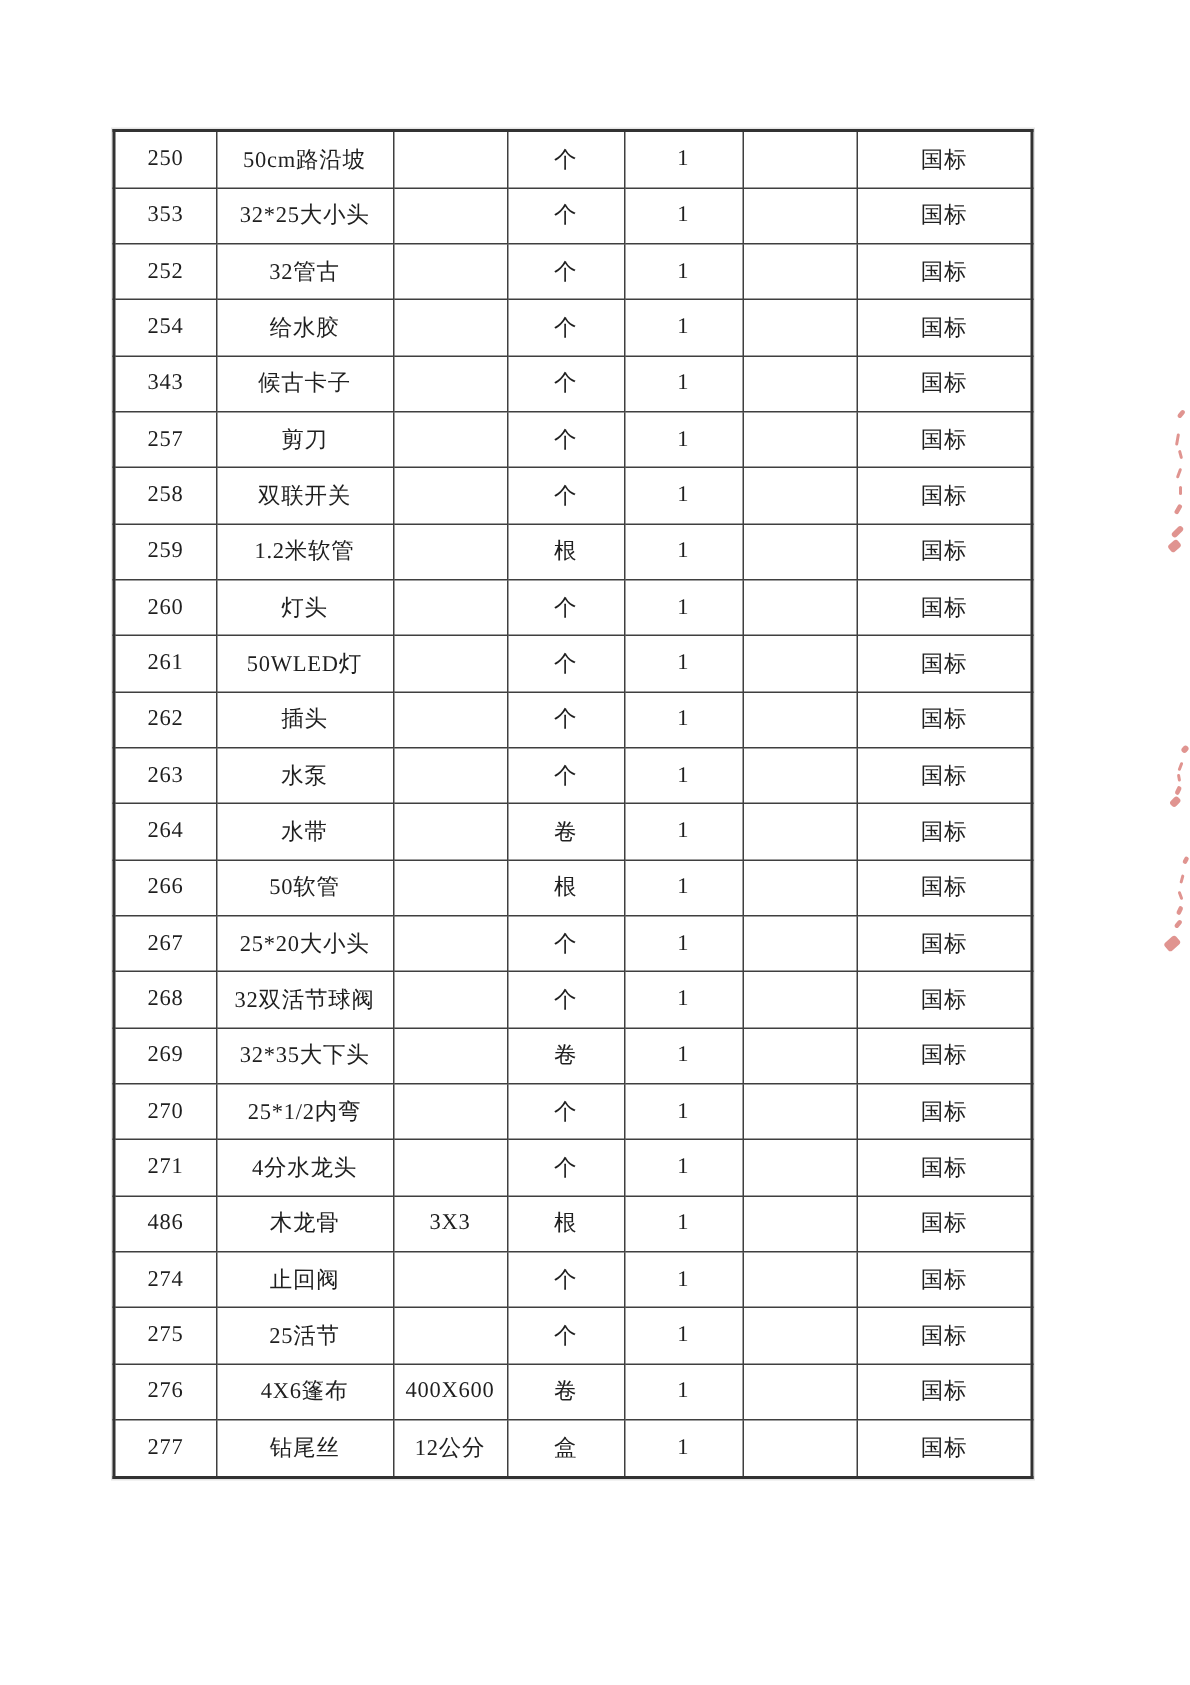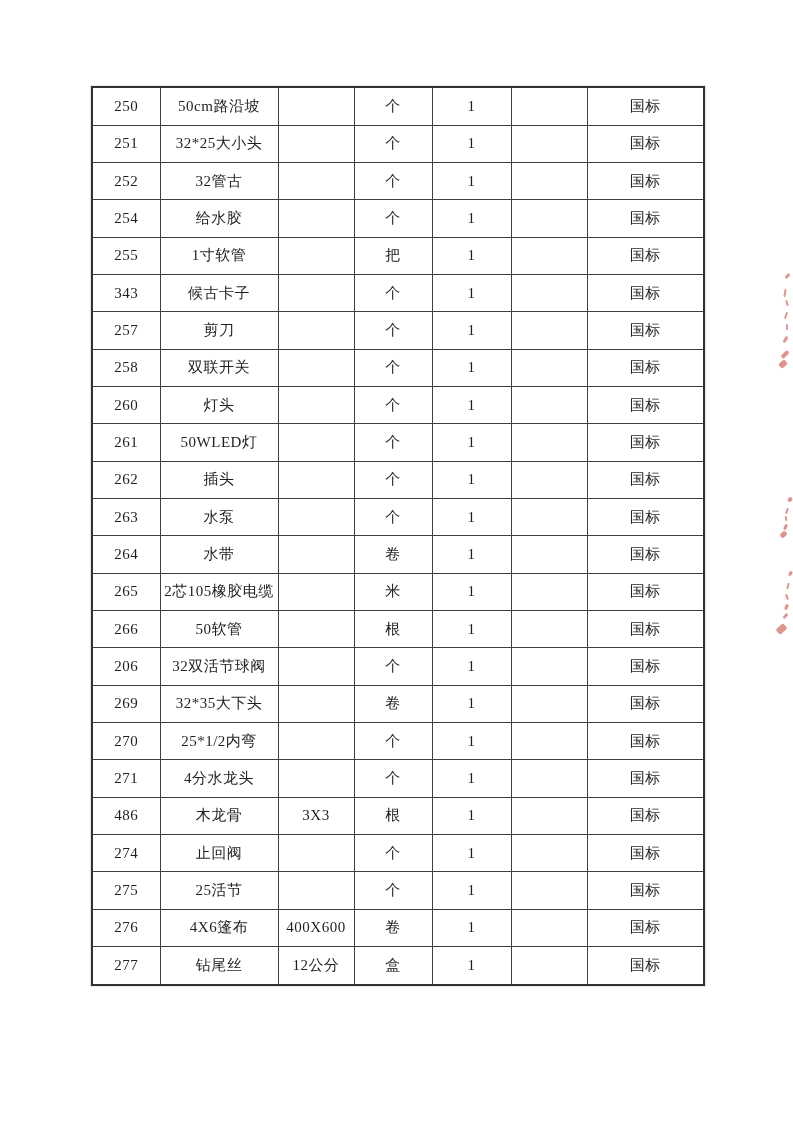--- a/index.html
+++ b/index.html
@@ -31,21 +31,21 @@
     text-align: center;
     vertical-align: middle;
     font-size: 15px;
     padding: 0 2px;
     letter-spacing: 0.5px;
     white-space: nowrap;
     overflow: hidden;
   }
   td.col-no { letter-spacing: 1px; }
   
-  table.items { box-shadow: 0 0 0 1px rgba(80,80,80,0.15); margin-left: 16px; }
+  table.items { box-shadow: 0 0 0 1px rgba(80,80,80,0.15); }
   .red-mark {
     position: absolute;
     background: #cf5a55;
     opacity: 0.65;
     border-radius: 2px;
     pointer-events: none;
   }
 </style>
 </head>
 <body>
@@ -65,21 +65,21 @@
         <tr>
           <td class="col-no">250</td>
           <td class="col-name">50cm路沿坡</td>
           <td class="col-spec"></td>
           <td class="col-unit">个</td>
           <td class="col-qty">1</td>
           <td class="col-blank"></td>
           <td class="col-standard">国标</td>
         </tr>
         <tr>
-          <td class="col-no">251</td>
+          <td class="col-no">353</td>
           <td class="col-name">32*25大小头</td>
           <td class="col-spec"></td>
           <td class="col-unit">个</td>
           <td class="col-qty">1</td>
           <td class="col-blank"></td>
           <td class="col-standard">国标</td>
         </tr>
         <tr>
           <td class="col-no">252</td>
           <td class="col-name">32管古</td>
@@ -92,29 +92,20 @@
         <tr>
           <td class="col-no">254</td>
           <td class="col-name">给水胶</td>
           <td class="col-spec"></td>
           <td class="col-unit">个</td>
           <td class="col-qty">1</td>
           <td class="col-blank"></td>
           <td class="col-standard">国标</td>
         </tr>
         <tr>
-          <td class="col-no">255</td>
-          <td class="col-name">1寸软管</td>
-          <td class="col-spec"></td>
-          <td class="col-unit">把</td>
-          <td class="col-qty">1</td>
-          <td class="col-blank"></td>
-          <td class="col-standard">国标</td>
-        </tr>
-        <tr>
           <td class="col-no">343</td>
           <td class="col-name">候古卡子</td>
           <td class="col-spec"></td>
           <td class="col-unit">个</td>
           <td class="col-qty">1</td>
           <td class="col-blank"></td>
           <td class="col-standard">国标</td>
         </tr>
         <tr>
           <td class="col-no">257</td>
@@ -128,20 +119,29 @@
         <tr>
           <td class="col-no">258</td>
           <td class="col-name">双联开关</td>
           <td class="col-spec"></td>
           <td class="col-unit">个</td>
           <td class="col-qty">1</td>
           <td class="col-blank"></td>
           <td class="col-standard">国标</td>
         </tr>
         <tr>
+          <td class="col-no">259</td>
+          <td class="col-name">1.2米软管</td>
+          <td class="col-spec"></td>
+          <td class="col-unit">根</td>
+          <td class="col-qty">1</td>
+          <td class="col-blank"></td>
+          <td class="col-standard">国标</td>
+        </tr>
+        <tr>
           <td class="col-no">260</td>
           <td class="col-name">灯头</td>
           <td class="col-spec"></td>
           <td class="col-unit">个</td>
           <td class="col-qty">1</td>
           <td class="col-blank"></td>
           <td class="col-standard">国标</td>
         </tr>
         <tr>
           <td class="col-no">261</td>
@@ -173,39 +173,39 @@
         <tr>
           <td class="col-no">264</td>
           <td class="col-name">水带</td>
           <td class="col-spec"></td>
           <td class="col-unit">卷</td>
           <td class="col-qty">1</td>
           <td class="col-blank"></td>
           <td class="col-standard">国标</td>
         </tr>
         <tr>
-          <td class="col-no">265</td>
-          <td class="col-name">2芯105橡胶电缆</td>
-          <td class="col-spec"></td>
-          <td class="col-unit">米</td>
-          <td class="col-qty">1</td>
-          <td class="col-blank"></td>
-          <td class="col-standard">国标</td>
-        </tr>
-        <tr>
           <td class="col-no">266</td>
           <td class="col-name">50软管</td>
           <td class="col-spec"></td>
           <td class="col-unit">根</td>
           <td class="col-qty">1</td>
           <td class="col-blank"></td>
           <td class="col-standard">国标</td>
         </tr>
         <tr>
-          <td class="col-no">206</td>
+          <td class="col-no">267</td>
+          <td class="col-name">25*20大小头</td>
+          <td class="col-spec"></td>
+          <td class="col-unit">个</td>
+          <td class="col-qty">1</td>
+          <td class="col-blank"></td>
+          <td class="col-standard">国标</td>
+        </tr>
+        <tr>
+          <td class="col-no">268</td>
           <td class="col-name">32双活节球阀</td>
           <td class="col-spec"></td>
           <td class="col-unit">个</td>
           <td class="col-qty">1</td>
           <td class="col-blank"></td>
           <td class="col-standard">国标</td>
         </tr>
         <tr>
           <td class="col-no">269</td>
           <td class="col-name">32*35大下头</td>

